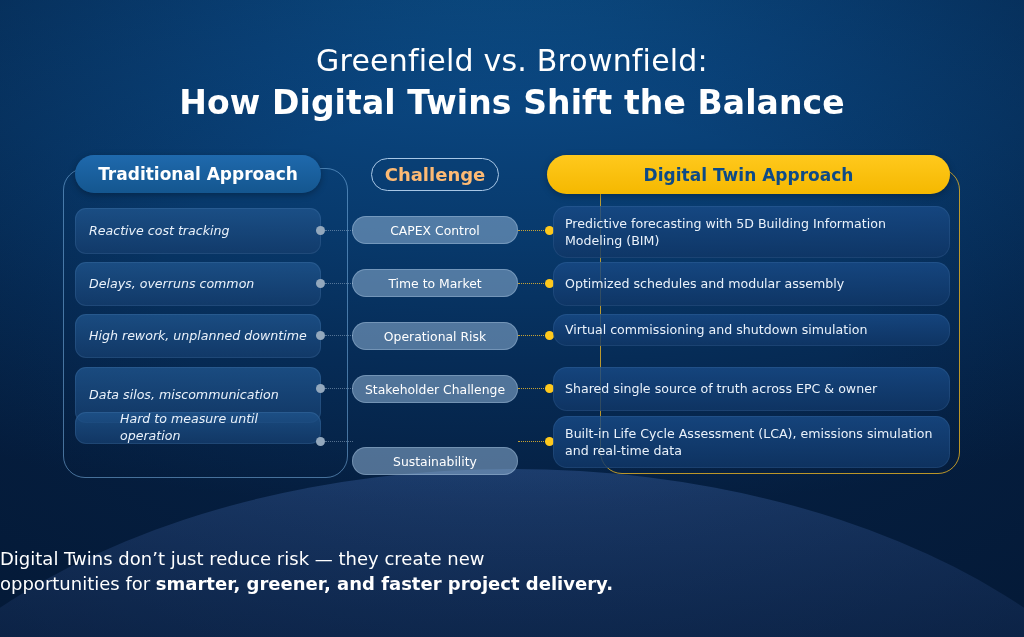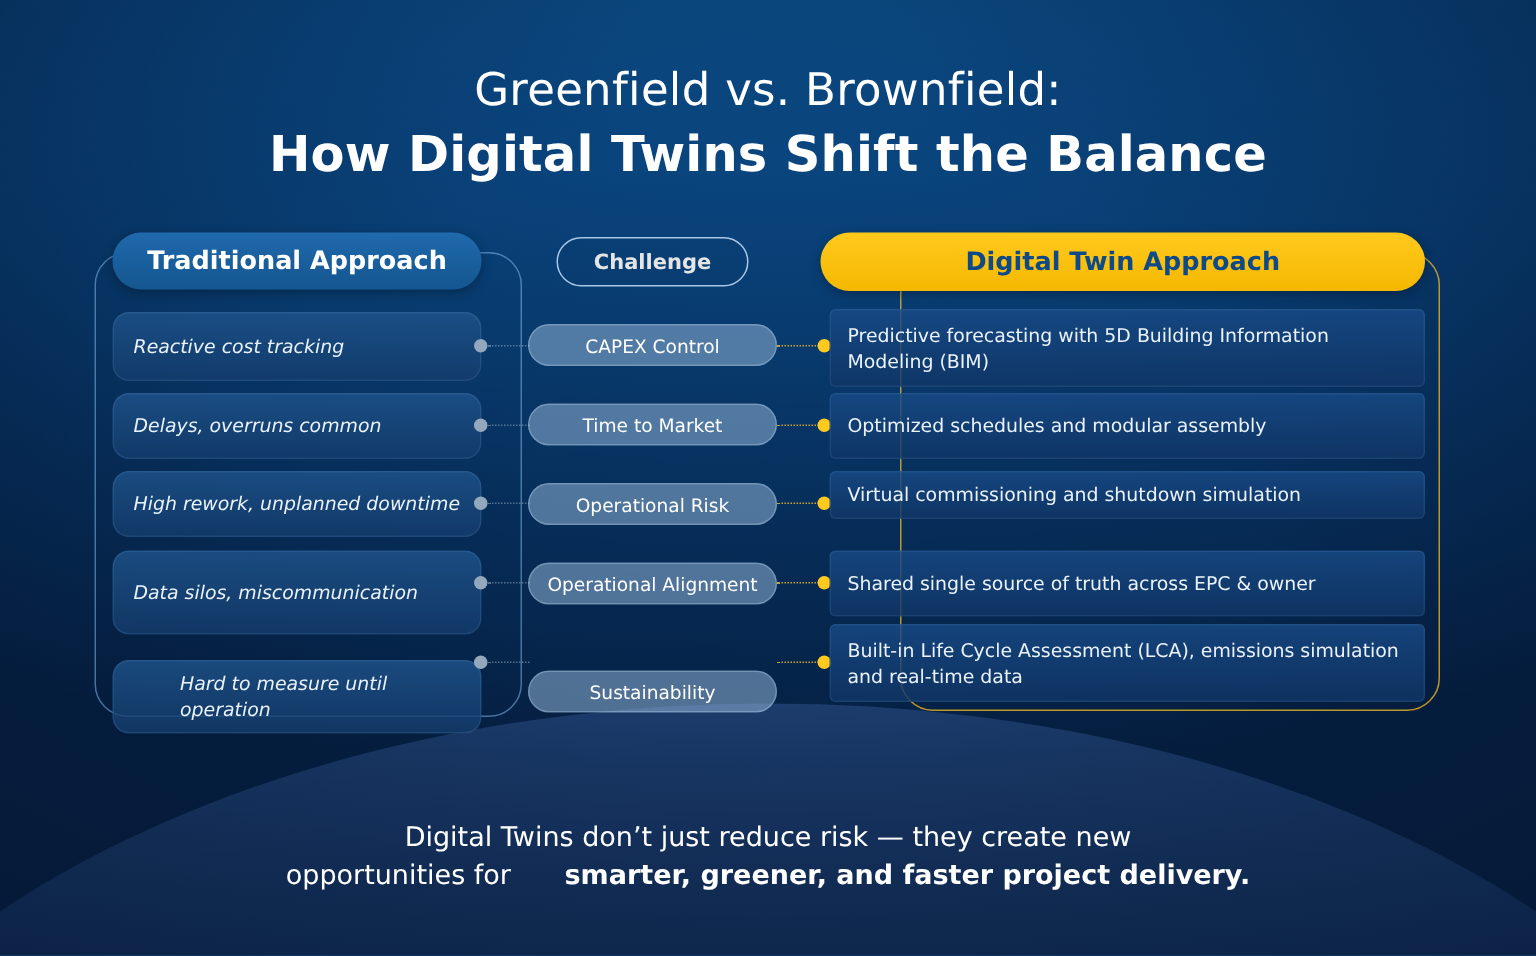--- a/index.html
+++ b/index.html
@@ -69,21 +69,21 @@
     z-index:6;
   }
   #hdr-left {
     left:75px; top:155px; width:246px; height:38px;
     background: linear-gradient(180deg,#1f69ad 0%, #14568f 100%);
     color:#ffffff; font-size:17px;
     box-shadow: 0 2px 7px rgba(0,0,0,0.30);
   }
   #hdr-mid {
     left:371px; top:158px; width:128px; height:33px;
-    border:1.6px solid #a8c7e6; color:#e5e5e5; font-size:14px;
+    border:1.6px solid #a8c7e6; color:#fdba74; font-size:18px;
     background: rgba(10,60,110,0.25);
   }
   #hdr-right {
     left:547px; top:155px; width:403px; height:39px;
     background: linear-gradient(180deg,#ffc91d 0%, #f5b800 100%);
     color:#0d4a87; font-size:17px;
     box-shadow: 0 2px 7px rgba(0,0,0,0.28);
   }
 
   
@@ -93,21 +93,21 @@
     position:absolute; left:75px; width:246px;
     border-radius:11px;
     background: linear-gradient(180deg, rgba(31,84,140,0.80) 0%, rgba(20,60,108,0.80) 100%);
     box-shadow: inset 0 0 0 1px rgba(120,170,220,0.14);
     display:flex; align-items:center;
     padding:0 14px;
     color:#eaf2fb; font-size:12.6px; line-height:1.32;font-style:italic;
   }
   .card-right {
     position:absolute; left:553px; width:397px;
-    border-radius:4px;
+    border-radius:14px;
     background: linear-gradient(180deg, rgba(24,74,134,0.82) 0%, rgba(16,54,102,0.82) 100%);
     box-shadow: inset 0 0 0 1px rgba(120,170,220,0.12);
     display:flex; align-items:center;
     padding:0 12px;
     color:#eaf2fb; font-size:12.6px; line-height:1.36;
   }
   .chip {
     position:absolute; left:352px; width:166px; height:28px;
     border-radius:999px;
     background: rgba(142,176,212,0.55);
@@ -128,24 +128,24 @@
     border-top:1.4px dotted rgba(150,175,200,0.55);
   }
   .dash-right {
     position:absolute; left:518px; width:28px; height:0;
     border-top:1.4px dotted rgba(235,185,45,0.85);
   }
 
   
   #footer {
     position:absolute; left:0; bottom:40px; width:100%;
-    text-align:center; z-index:5;
+    text-align:left; z-index:5;
     color:#ffffff; font-size:18px; line-height:1.42;
   }
-  #footer b { font-weight:bold;margin-left:30px; }
+  #footer b { font-weight:bold; }
 </style>
 </head>
 <body>
 
 <div id="bg-layer"></div>
 <div id="bg-arc"></div>
 <div id="bg-vignette"></div>
 
 <div id="title-block">
   <div id="title-line1">Greenfield vs. Brownfield:</div>
@@ -188,28 +188,28 @@
     <div class="chip" style="top:322px;">Operational Risk</div>
     <div class="dash-right" style="top:335px;"></div>
     <div class="dot-yellow" style="top:331px;"></div>
     <div class="card-right" style="top:314px; height:32px;">Virtual commissioning and shutdown simulation</div>
   </div>
 
   <div class="row">
     <div class="card-left" style="top:367px; height:56px;">Data silos, miscommunication</div>
     <div class="dot-grey" style="top:384px;"></div>
     <div class="dash-left" style="top:388px;"></div>
-    <div class="chip" style="top:375px;">Operational Alignment</div>
+    <div class="chip" style="top:375px;">Stakeholder Challenge</div>
     <div class="dash-right" style="top:388px;"></div>
     <div class="dot-yellow" style="top:384px;"></div>
     <div class="card-right" style="top:367px; height:44px;">Shared single source of truth across EPC &amp; owner</div>
   </div>
 
   <div class="row">
-    <div class="card-left" style="top:440px; height:49px;padding-left:45px;">Hard to measure until operation</div>
+    <div class="card-left" style="top:412px; height:32px;padding-left:45px;">Hard to measure until operation</div>
     <div class="dot-grey" style="top:437px;"></div>
     <div class="dash-left" style="top:441px;"></div>
     <div class="chip" style="top:447px;">Sustainability</div>
     <div class="dash-right" style="top:441px;"></div>
     <div class="dot-yellow" style="top:437px;"></div>
     <div class="card-right" style="top:416px; height:52px;">Built-in Life Cycle Assessment (LCA), emissions simulation and real-time data</div>
   </div>
 
 </div>
 

